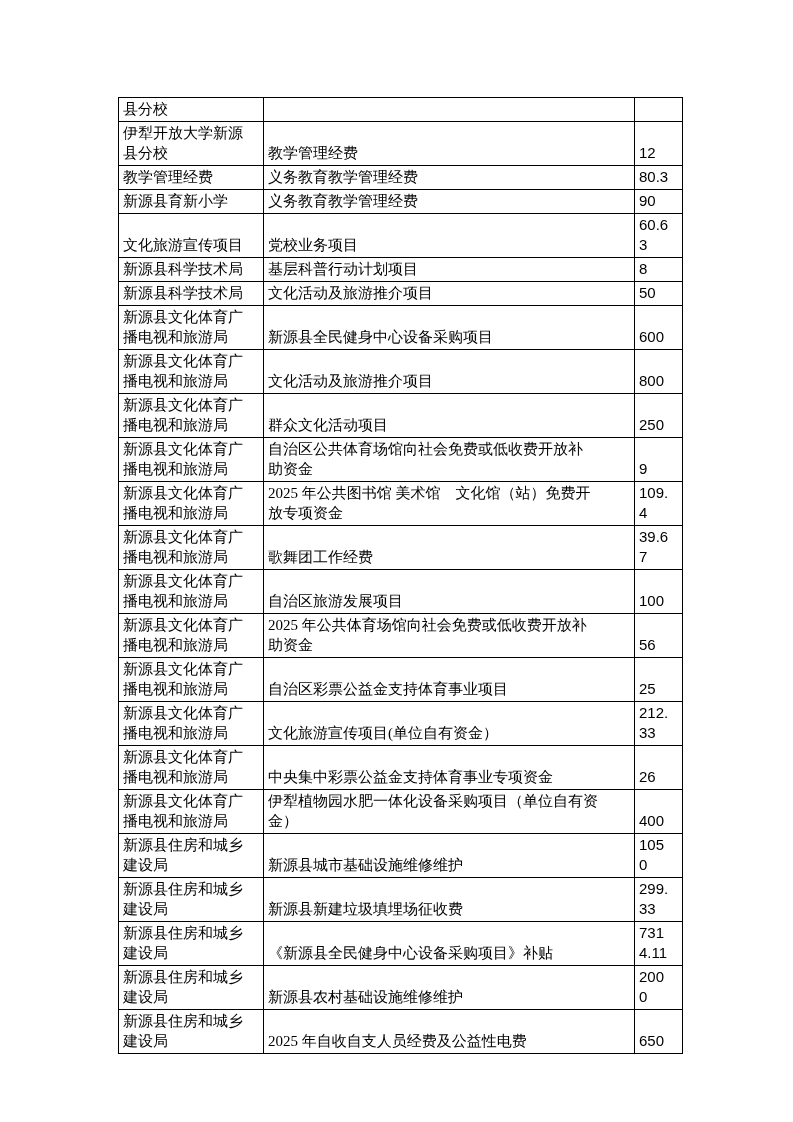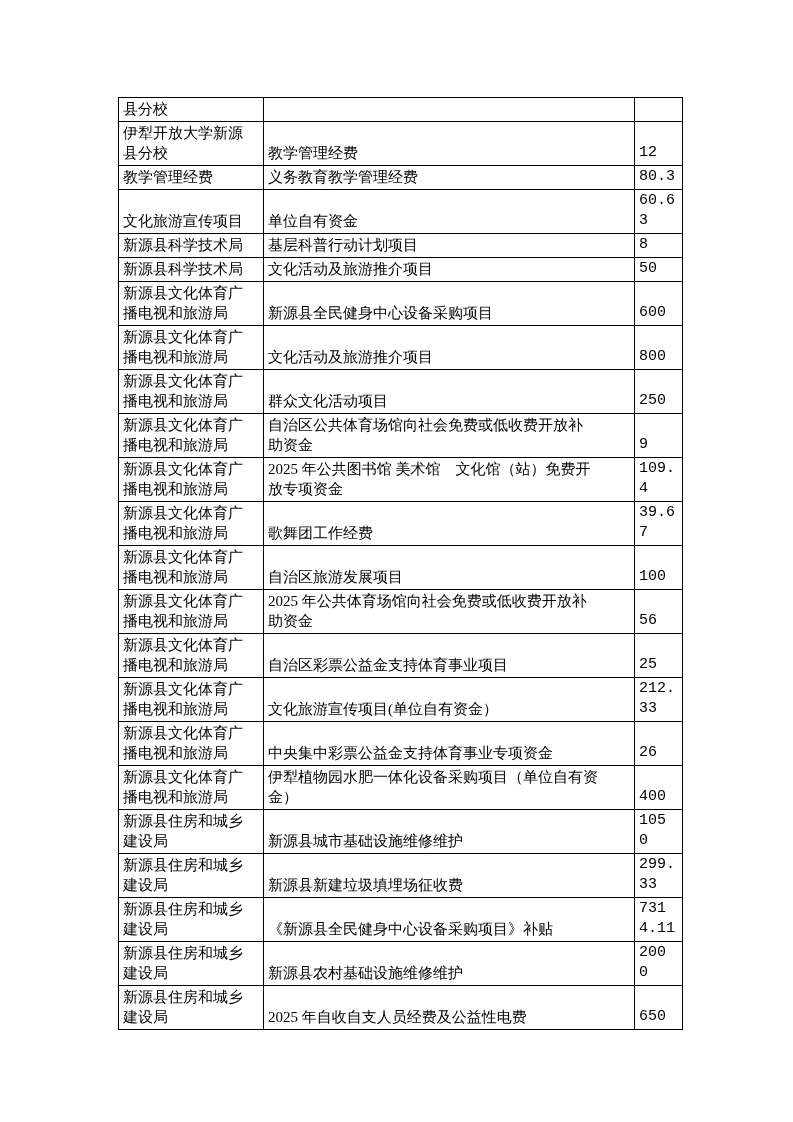--- a/index.html
+++ b/index.html
@@ -31,21 +31,21 @@
     line-height: 20px;
     color: #000000;
     padding: 1px 4px 2px 4px;
     overflow: hidden;
     word-break: break-all;
   }
   td.cell-dept   { width: 145px; }
   td.cell-proj   { width: 371px; }
   td.cell-amt    {
     width: 48px;
-    font-family: Liberation Mono, monospace;
+    font-family: Liberation Sans, sans-serif;
   }
 </style>
 </head>
 <body>
 
 <div class="page">
   <table class="budget-table">
     <colgroup>
       <col style="width:145px">
       <col style="width:371px">
@@ -64,24 +64,29 @@
     <td class="cell-proj">教学管理经费</td>
     <td class="cell-amt">12</td>
   </tr>
 
   <tr>
     <td class="cell-dept">教学管理经费</td>
     <td class="cell-proj">义务教育教学管理经费</td>
     <td class="cell-amt">80.3</td>
   </tr>
 
+  <tr>
+    <td class="cell-dept">新源县育新小学</td>
+    <td class="cell-proj">义务教育教学管理经费</td>
+    <td class="cell-amt">90</td>
+  </tr>
 
   <tr>
     <td class="cell-dept">文化旅游宣传项目</td>
-    <td class="cell-proj">单位自有资金</td>
+    <td class="cell-proj">党校业务项目</td>
     <td class="cell-amt">60.6
 3</td>
   </tr>
 
   <tr>
     <td class="cell-dept">新源县科学技术局</td>
     <td class="cell-proj">基层科普行动计划项目</td>
     <td class="cell-amt">8</td>
   </tr>
 

